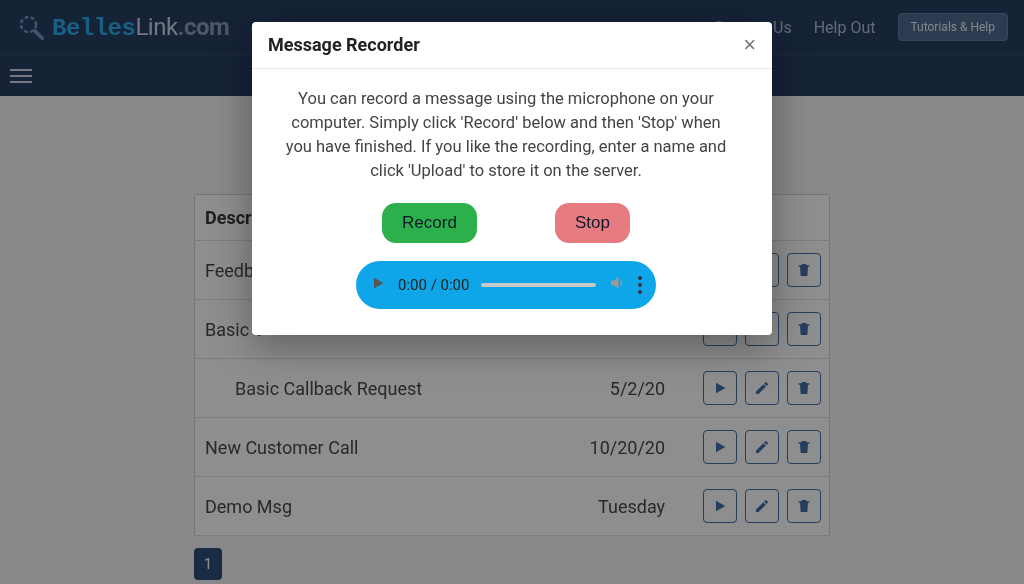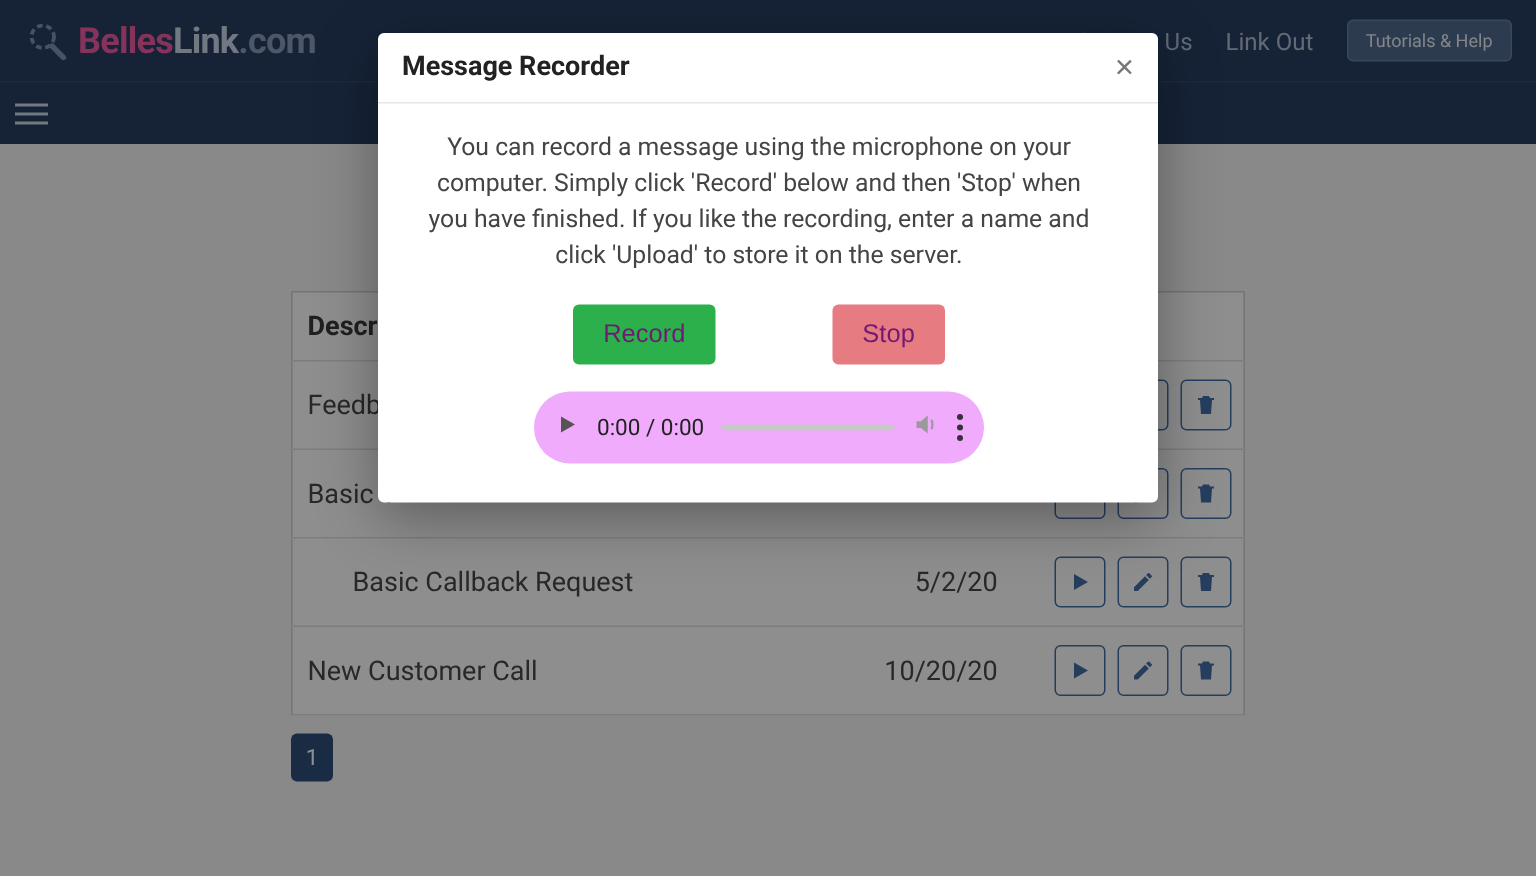--- a/index.html
+++ b/index.html
@@ -24,22 +24,22 @@
   .logo {
     display: flex;
     align-items: center;
     gap: 6px;
   }
   .logo-mark {
     width: 30px; height: 30px;
     display:flex; align-items:center; justify-content:center;
   }
   .logo-text { font-size: 24px; color: #9aa9c7; font-weight: 600; letter-spacing: -0.5px;}
-  .logo-text .b1 { color: #ec4899; font-weight:700;}
-  .logo-text .b2 { color: #c7d2e6; font-weight:700;}
+  .logo-text .b1 { color: #0ea5e9; font-weight:700;font-family:Liberation Mono, monospace;}
+  .logo-text .b2 { color: #c7d2e6; font-weight:400;}
   .logo-text .b3 { color: #7e8fb5; font-weight:700;}
   .topnav { display:flex; align-items:center; gap: 22px; }
   .topnav a { color: #a9b6cf; text-decoration: none; font-size: 16px; }
   .btn-tutorials {
     background: #3b5880;
     color: #e6ecf5;
     padding: 6px 12px;
     border-radius: 4px;
     font-size: 12px;
     border: 1px solid #52709a;
@@ -88,25 +88,25 @@
   }
   .modal-header {
     display:flex; align-items:flex-start; justify-content:space-between;
     padding: 12px 16px; border-bottom:1px solid #e6e6e6;
   }
   .modal-header h3 { font-size:18px; font-weight:700; color:#222;}
   .modal-close { font-size:22px; color:#777; cursor:pointer; line-height:1; background:none; border:none;}
   .modal-body { padding: 18px 40px 26px 28px; text-align:center;}
   .modal-body p { color:#444; font-size:16.5px; line-height:1.45; margin-bottom:20px;}
   .btn-row { display:flex; justify-content:center; gap:78px; margin-bottom:18px;}
-  .btn { padding: 10px 20px; border:none; border-radius:4px; font-size:17px; color:#701a75; cursor:pointer;}
+  .btn { padding: 10px 20px; border:none; border-radius:14px; font-size:17px; color:#0f172a; cursor:pointer;}
   .btn-record { background:#2cb04b;}
   .btn-stop { background:#e77b82;}
   .audio-player {
-    margin: 0 auto; width: 300px; height:48px; background:#f0abfc; border-radius:28px;
+    margin: 0 auto; width: 300px; height:48px; background:#0ea5e9; border-radius:28px;
     display:flex; align-items:center; padding:0 14px; gap:12px;
   }
   .ap-play svg { width:16px; height:16px; fill:#555;}
   .ap-time { font-size:15px; color:#222;}
   .ap-track { flex:1; height:4px; background:#c8c8c8; border-radius:4px;}
   .ap-vol svg { width:18px; height:18px; fill:#9a9a9a;}
   .ap-menu { display:flex; flex-direction:column; gap:3px;}
   .ap-menu span { width:4px; height:4px; background:#333; border-radius:50%;}
 
 </style>
@@ -120,21 +120,21 @@
           <circle cx="10" cy="10" r="6" fill="none" stroke="#6e86b6" stroke-width="2" stroke-dasharray="3 2"></circle>
           <line x1="15" y1="15" x2="21" y2="21" stroke="#6e86b6" stroke-width="3" stroke-linecap="round"></line>
         </svg>
     </span>
     <span class="logo-text">
       <span class="b1">Belles</span><span class="b2">Link</span><span class="b3">.com</span>
     </span>
   </div>
   <div class="topnav">
     <a href="#">Contact Us</a>
-    <a href="#">Link Out</a>
+    <a href="#">Help Out</a>
     <span class="btn-tutorials">Tutorials &amp; Help</span>
   </div>
 </div>
 
 <div class="subbar">
   <div class="hamburger">
     <span></span>
       <span></span>
       <span></span>
   </div>
@@ -196,20 +196,37 @@
                 </svg>
               </span><span class="icon-btn">
                 <svg viewBox="0 0 24 24">
                   <path d="M6 7h12l-1 14H7L6 7zm3-4h6l1 2h4v2H4V5h4l1-2z"></path>
                 </svg>
               </span></td>
           </tr>
           <tr>
             <td style="width: 60%;">New Customer Call</td>
             <td class="date-col">10/20/20</td>
+            <td class="actions"><span class="icon-btn">
+                <svg viewBox="0 0 24 24">
+                  <path d="M6 4l14 8L6 20z"></path>
+                </svg>
+              </span><span class="icon-btn">
+                <svg viewBox="0 0 24 24">
+                  <path d="M3 17.25V21h3.75L17.81 9.94l-3.75-3.75L3 17.25zM20.71 7.04a1 1 0 0 0 0-1.41l-2.34-2.34a1 1 0 0 0-1.41 0l-1.83 1.83 3.75 3.75 1.83-1.83z"></path>
+                </svg>
+              </span><span class="icon-btn">
+                <svg viewBox="0 0 24 24">
+                  <path d="M6 7h12l-1 14H7L6 7zm3-4h6l1 2h4v2H4V5h4l1-2z"></path>
+                </svg>
+              </span></td>
+          </tr>
+          <tr>
+            <td style="width: 60%;">Demo Msg</td>
+            <td class="date-col">Tuesday</td>
             <td class="actions"><span class="icon-btn">
                 <svg viewBox="0 0 24 24">
                   <path d="M6 4l14 8L6 20z"></path>
                 </svg>
               </span><span class="icon-btn">
                 <svg viewBox="0 0 24 24">
                   <path d="M3 17.25V21h3.75L17.81 9.94l-3.75-3.75L3 17.25zM20.71 7.04a1 1 0 0 0 0-1.41l-2.34-2.34a1 1 0 0 0-1.41 0l-1.83 1.83 3.75 3.75 1.83-1.83z"></path>
                 </svg>
               </span><span class="icon-btn">
                 <svg viewBox="0 0 24 24">

